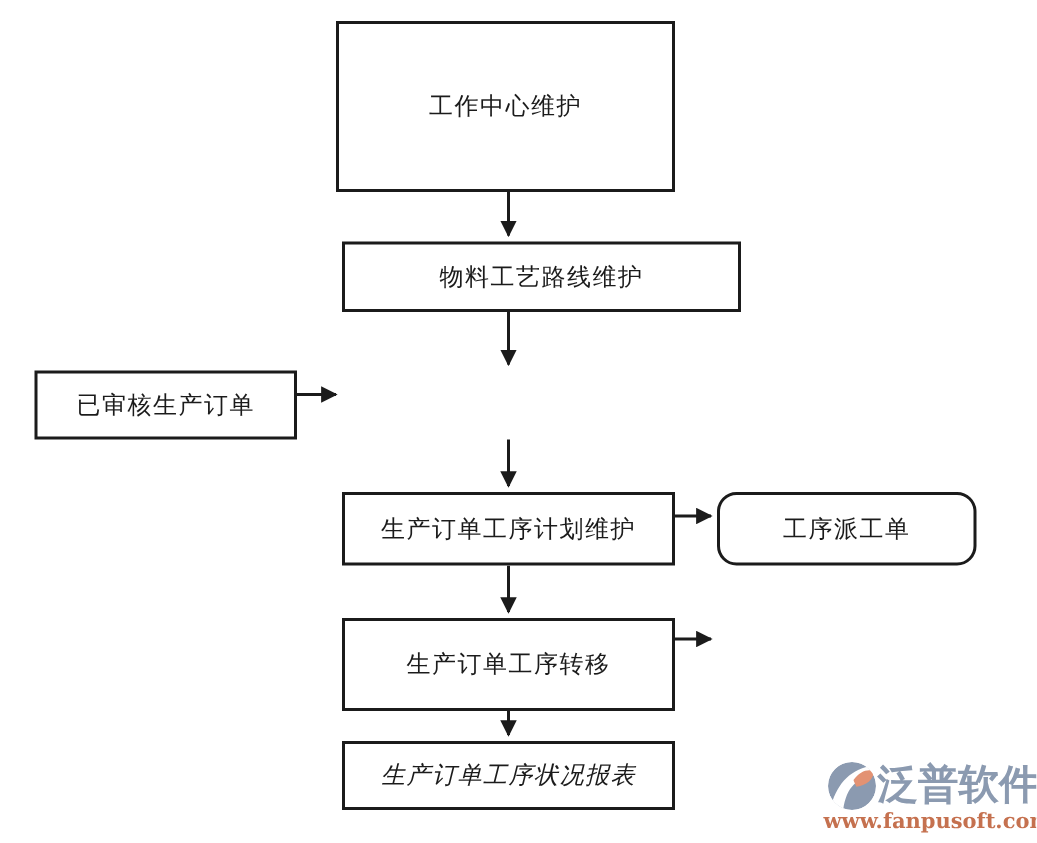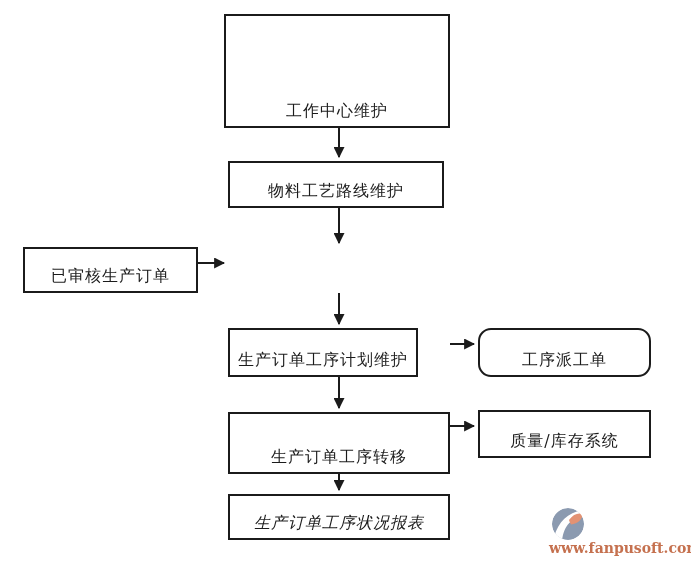--- a/index.html
+++ b/index.html
@@ -17,32 +17,32 @@
     left: 0; top: 0;
     width: 691px; height: 562px;
     pointer-events: none;
   }
   .node {
     position: absolute;
     border: 2px solid #1b1b1b;
     background: #ffffff;
     color: #1b1b1b;
     display: flex;
-    align-items: flex-end;
+    align-items: center;
     justify-content: center;
     font-size: 16px;
     letter-spacing: 1px;
     text-align: center;
     line-height: 1.85;
   }
   .node-master     { left: 224px; top: 14px;  width: 226px; height: 114px; }
-  .node-routing    { left: 228px; top: 161px; width: 216px; height: 47px; }
+  .node-routing    { left: 228px; top: 161px; width: 266px; height: 47px; }
   .node-approved   { left: 23px;  top: 247px; width: 175px; height: 46px; }
   .node-plan-gen   { left: 228px; top: 247px; width: 222px; height: 46px; }
-  .node-plan-maint { left: 228px; top: 328px; width: 190px; height: 49px; }
+  .node-plan-maint { left: 228px; top: 328px; width: 222px; height: 49px; }
   .node-dispatch   { left: 478px; top: 328px; width: 173px; height: 49px; border-radius: 13px; }
   .node-transfer   { left: 228px; top: 412px; width: 222px; height: 62px; }
   .node-quality    { left: 478px; top: 410px; width: 173px; height: 48px; }
   .node-report     { left: 228px; top: 494px; width: 222px; height: 46px; font-style: italic; }
 
   .logo {
     position: absolute;
     left: 549px; top: 504px;
     width: 142px; height: 52px;
   }
@@ -112,37 +112,35 @@
   </div>
 
   <div class="node node-dispatch">
     <span>工序派工单</span>
   </div>
 
   <div class="node node-transfer">
     <span>生产订单工序转移</span>
   </div>
 
-  <div class="node node-quality">
-    <span>质量/库存系统</span>
-  </div>
 
   <div class="node node-report">
     <span>生产订单工序状况报表</span>
   </div>
 
   <div class="logo">
     <svg class="logo-icon" viewBox="0 0 34 34" xmlns="http://www.w3.org/2000/svg">
       <defs>
         <clipPath id="logoclip">
             <circle cx="17" cy="17" r="16"></circle>
           </clipPath>
       </defs>
       <g clip-path="url(#logoclip)">
         <circle cx="17" cy="17" r="16" fill="#8b9ab0"></circle>
         <path d="M3 30 C 8 14 16 6 32 3 L 34 9 C 21 11 13 17 11 34 Z" fill="#ffffff"></path>
         <path d="M18 13 C 22 7.5 27 5.5 31.5 7 C 31.5 12.5 27 16.5 20 17.5 C 19 15.5 18.2 14 18 13 Z" fill="#e39273"></path>
       </g>
     </svg>
+    <div class="logo-name">泛普软件</div>
     <div class="logo-url">www.fanpusoft.com</div>
   </div>
 
 </div>
 
 </body></html>

